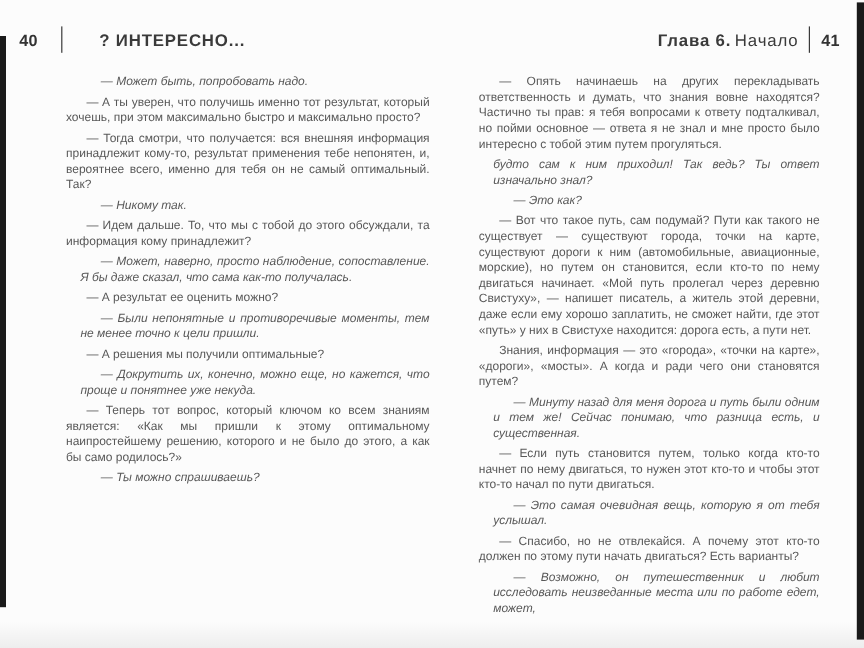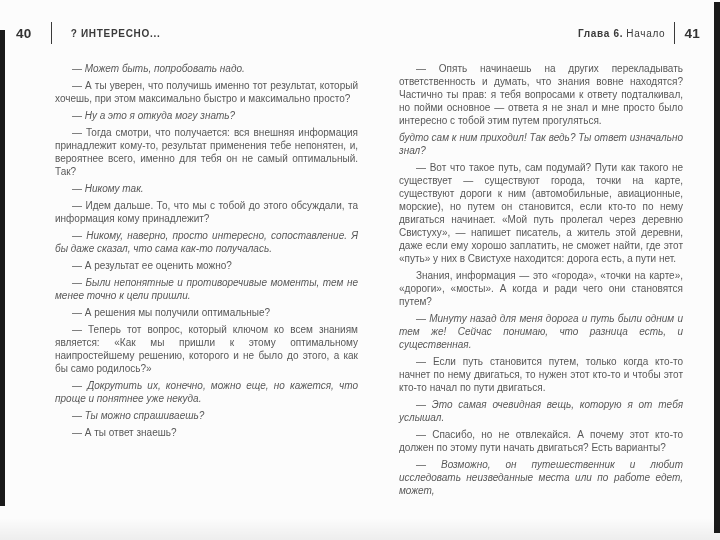--- a/index.html
+++ b/index.html
@@ -38,25 +38,26 @@
     color: #333333;
     letter-spacing: 0.3px;
   }
   .header-divider {
     width: 1px;
     height: 22px;
     background: #3a3a3a;
     margin: 0 9px;
   }
   .running-title {
-    font-size: 10px;
+    font-size: 14px;
     font-weight: bold;
     letter-spacing: 0.7px;
     color: #3a3a3a;
     white-space: nowrap;
+    margin-left: 12px;
   }
   .chapter-title-rest {
     font-weight: normal;
     margin-left: 3px;
   }
   .text-col {
     position: absolute;
     top: 62px;
     hyphens: auto;
     -webkit-hyphens: auto;
@@ -64,21 +65,21 @@
   .text-col-left  { left: 55px;  width: 303px; }
   .text-col-right { left: 399px; width: 284px; }
   .para {
     margin: 0 0 4px 0;
     font-size: 10px;
     line-height: 13px;
     text-align: justify;
     text-indent: 17px;
     color: #585858;
   }
-  .para.italic { font-style: italic; }
+  .para.italic { font-style: italic; margin-left: 12px; }
   .para.noindent { text-indent: 0; }
 </style>
 </head>
 <body>
 
 <div class="photo">
 
   <div class="edge edge-left"></div>
   <div class="edge edge-right"></div>
 
@@ -87,61 +88,60 @@
       <span class="pagenum">40</span>
       <span class="header-divider"></span>
       <span class="running-title">? ИНТЕРЕСНО...</span>
     </div>
     <div class="text-col text-col-left" lang="ru">
 
         <p class="para italic">— Может быть, попробовать надо.</p>
 
         <p class="para">— А ты уверен, что получишь именно тот результат, который хочешь, при этом максимально быстро и максимально просто?</p>
 
-        <p class="para italic">— Ну а это я откуда могу знать?</p>
 
         <p class="para">— Тогда смотри, что получается: вся внешняя информация принадлежит кому-то, результат применения тебе непонятен, и, вероятнее всего, именно для тебя он не самый оптимальный. Так?</p>
 
         <p class="para italic">— Никому так.</p>
 
         <p class="para">— Идем дальше. То, что мы с тобой до этого обсуждали, та информация кому принадлежит?</p>
 
-        <p class="para italic">— Никому, наверно, просто интересно, сопоставление. Я бы даже сказал, что сама как-то получалась.</p>
+        <p class="para italic">— Может, наверно, просто наблюдение, сопоставление. Я бы даже сказал, что сама как-то получалась.</p>
 
         <p class="para">— А результат ее оценить можно?</p>
 
         <p class="para italic">— Были непонятные и противоречивые моменты, тем не менее точно к цели пришли.</p>
 
         <p class="para">— А решения мы получили оптимальные?</p>
 
+        <p class="para italic">— Докрутить их, конечно, можно еще, но кажется, что проще и понятнее уже некуда.</p>
+
         <p class="para">— Теперь тот вопрос, который ключом ко всем знаниям является: «Как мы пришли к этому оптимальному наипростейшему решению, которого и не было до этого, а как бы само родилось?»</p>
-
-        <p class="para italic">— Докрутить их, конечно, можно еще, но кажется, что проще и понятнее уже некуда.</p>
 
         <p class="para italic">— Ты можно спрашиваешь?</p>
 
-        <p class="para">— А ты ответ знаешь?</p>
 
       </div>
   </div>
 
   <div>
     <div class="header header-right">
       <span class="running-title">
         <span>Глава 6.</span><span class="chapter-title-rest">Начало</span>
       </span>
       <span class="header-divider"></span>
       <span class="pagenum">41</span>
     </div>
     <div class="text-col text-col-right" lang="ru">
 
         <p class="para">— Опять начинаешь на других перекладывать ответственность и думать, что знания вовне находятся? Частично ты прав: я тебя вопросами к ответу подталкивал, но пойми основное — ответа я не знал и мне просто было интересно с тобой этим путем прогуляться.</p>
 
         <p class="para italic noindent">будто сам к ним приходил! Так ведь? Ты ответ изначально знал?</p>
 
+        <p class="para italic">— Это как?</p>
 
         <p class="para">— Вот что такое путь, сам подумай? Пути как такого не существует — существуют города, точки на карте, существуют дороги к ним (автомобильные, авиационные, морские), но путем он становится, если кто-то по нему двигаться начинает. «Мой путь пролегал через деревню Свистуху», — напишет писатель, а житель этой деревни, даже если ему хорошо заплатить, не сможет найти, где этот «путь» у них в Свистухе находится: дорога есть, а пути нет.</p>
 
         <p class="para">Знания, информация — это «города», «точки на карте», «дороги», «мосты». А когда и ради чего они становятся путем?</p>
 
         <p class="para italic">— Минуту назад для меня дорога и путь были одним и тем же! Сейчас понимаю, что разница есть, и существенная.</p>
 
         <p class="para">— Если путь становится путем, только когда кто-то начнет по нему двигаться, то нужен этот кто-то и чтобы этот кто-то начал по пути двигаться.</p>
 
         <p class="para italic">— Это самая очевидная вещь, которую я от тебя услышал.</p>

